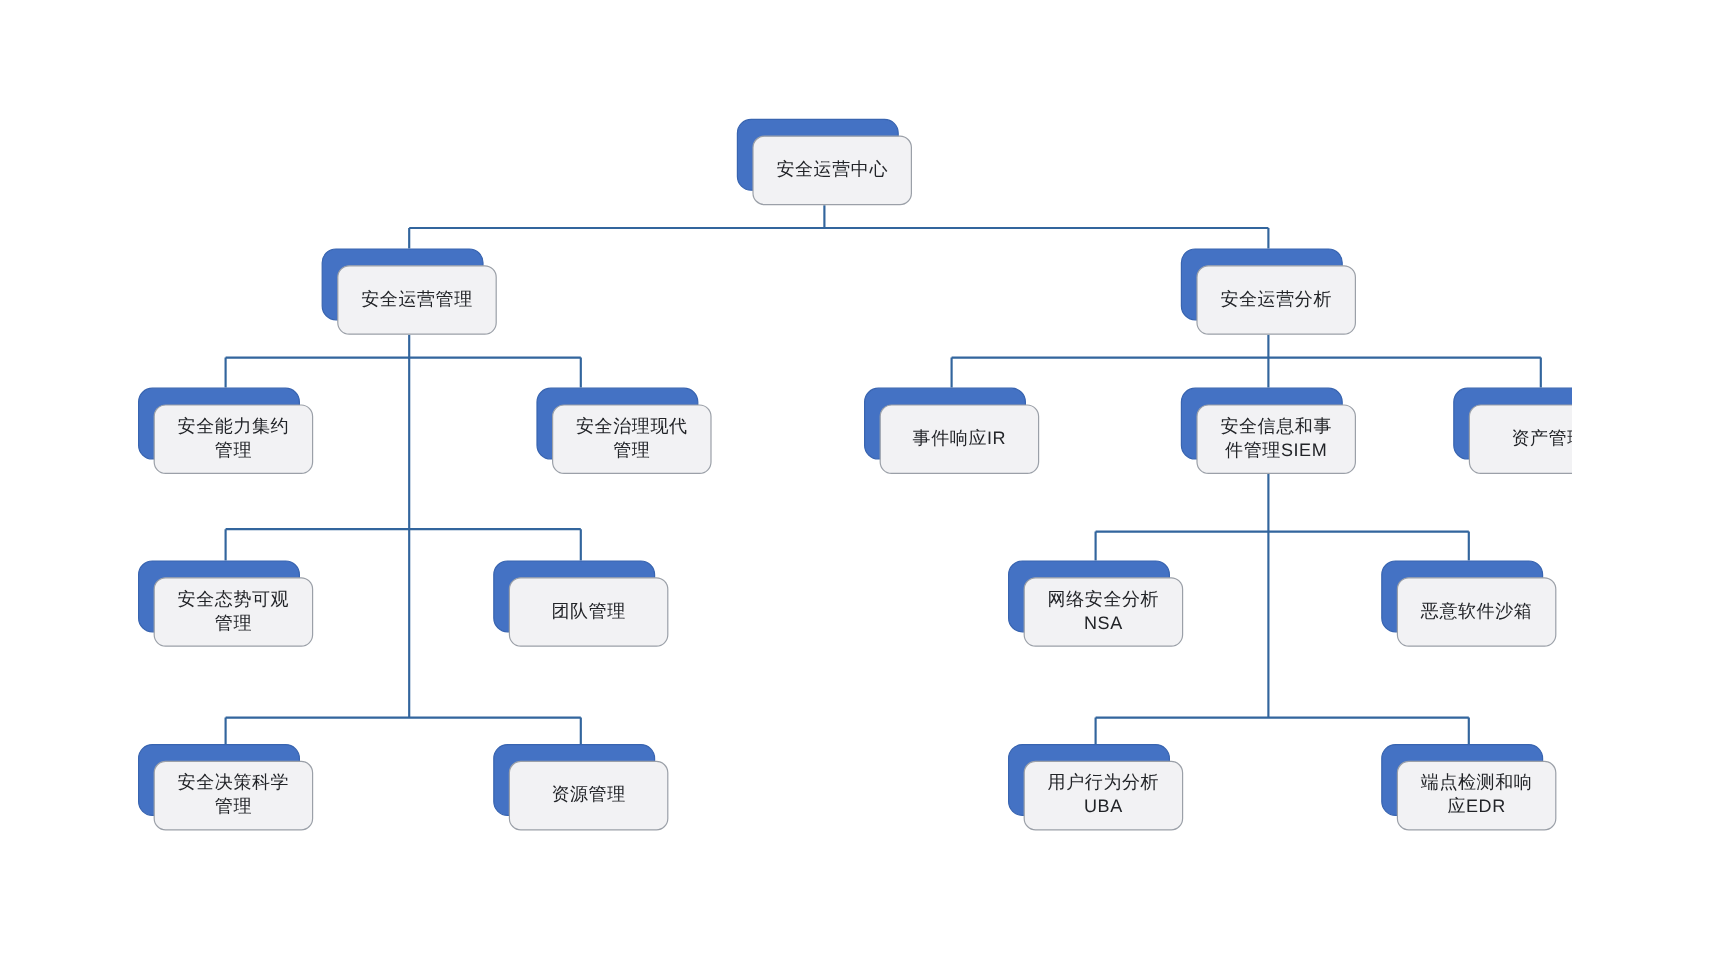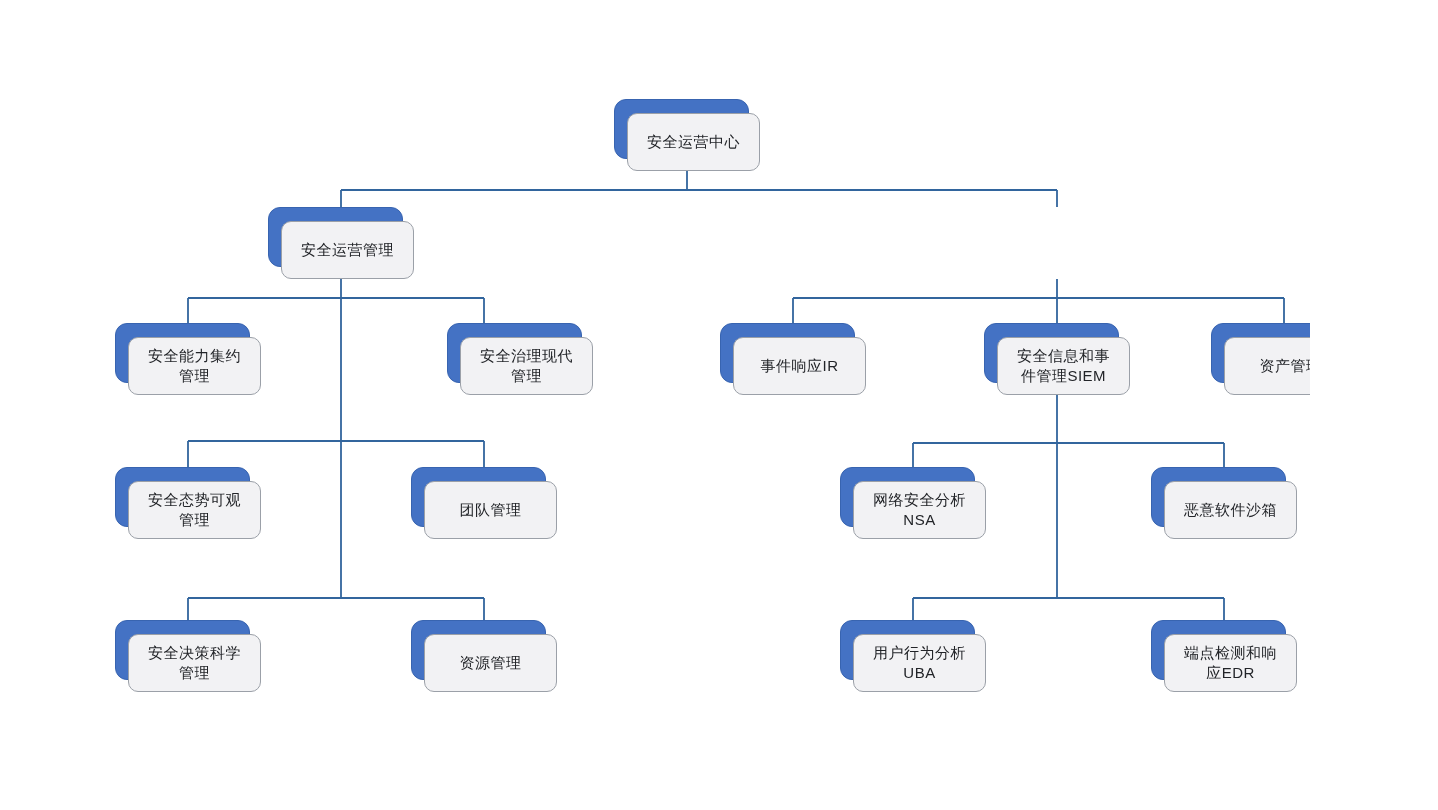--- a/index.html
+++ b/index.html
@@ -69,20 +69,26 @@
     </div>
   </div>
 
   <div class="node n-ops-mgmt">
     <div class="shadow"></div>
     <div class="box">
       <span class="lbl">安全运营管理</span>
     </div>
   </div>
 
+  <div class="node n-ops-analysis">
+    <div class="shadow"></div>
+    <div class="box">
+      <span class="lbl">安全运营分析</span>
+    </div>
+  </div>
 
   <div class="node n-capability">
     <div class="shadow"></div>
     <div class="box">
       <span class="lbl">安全能力集约管理</span>
     </div>
   </div>
 
   <div class="node n-governance">
     <div class="shadow"></div>

